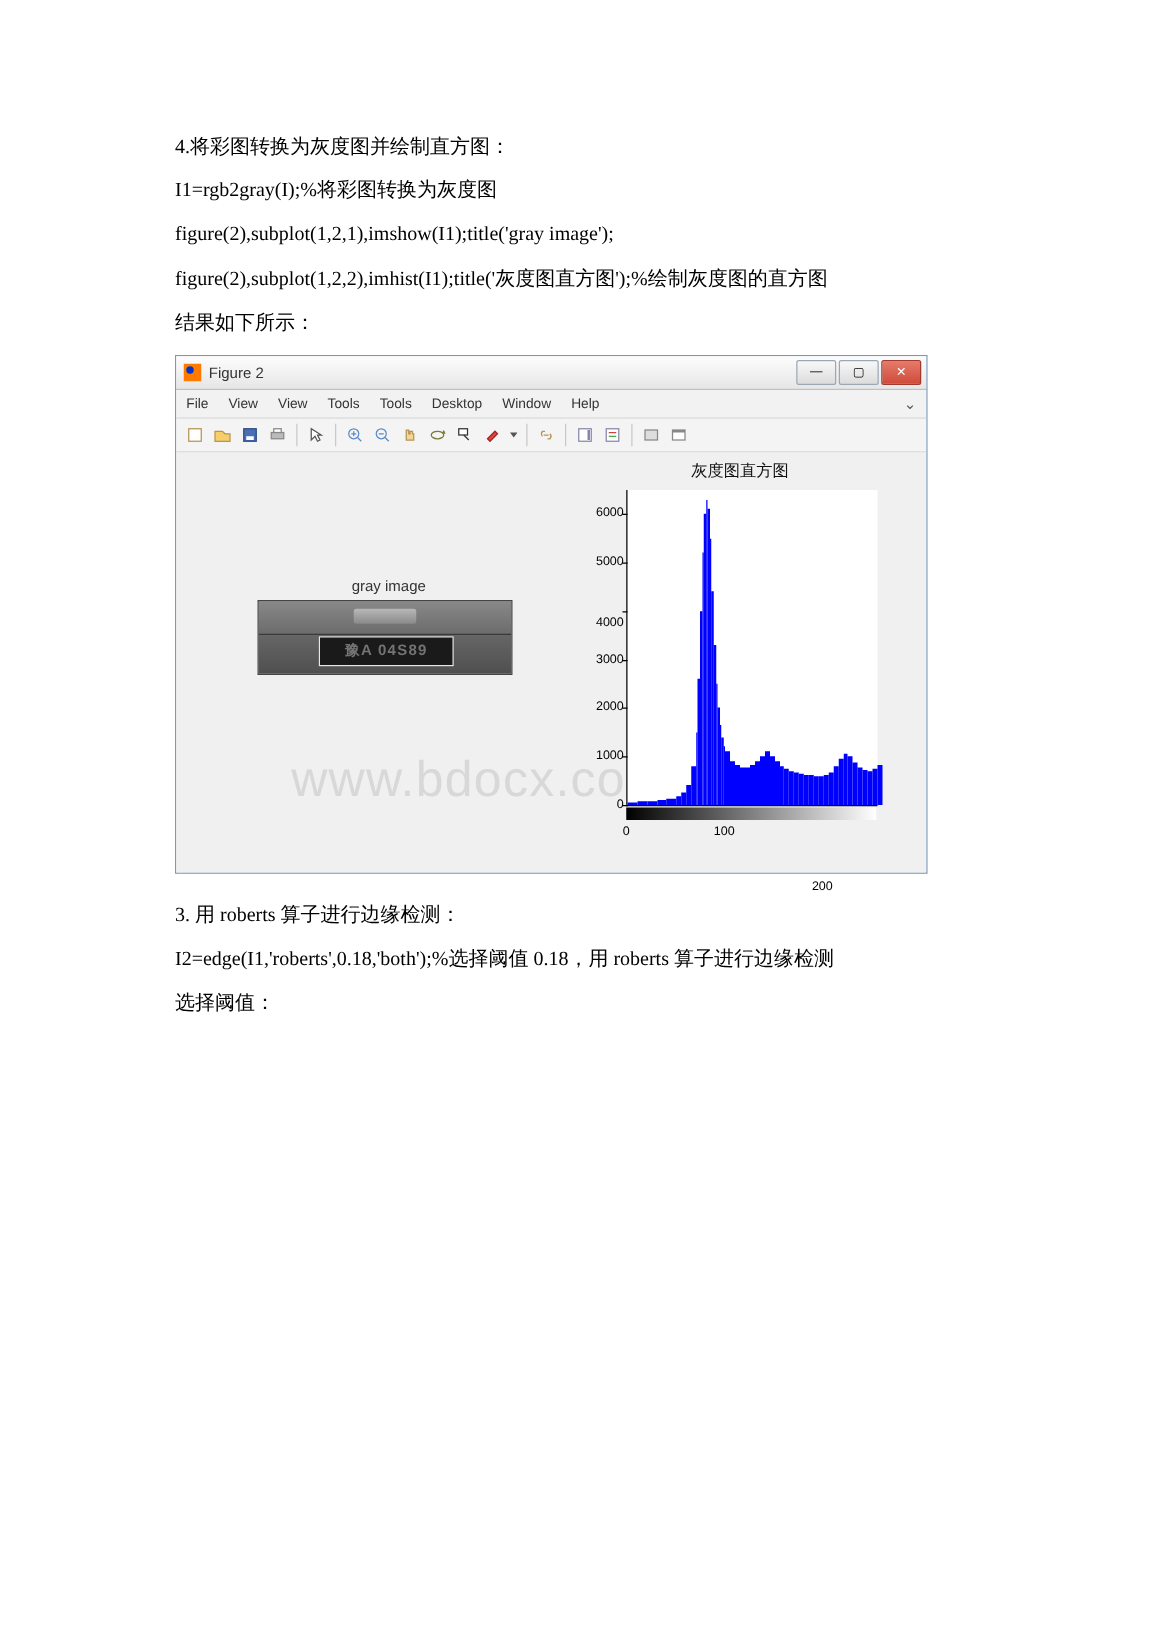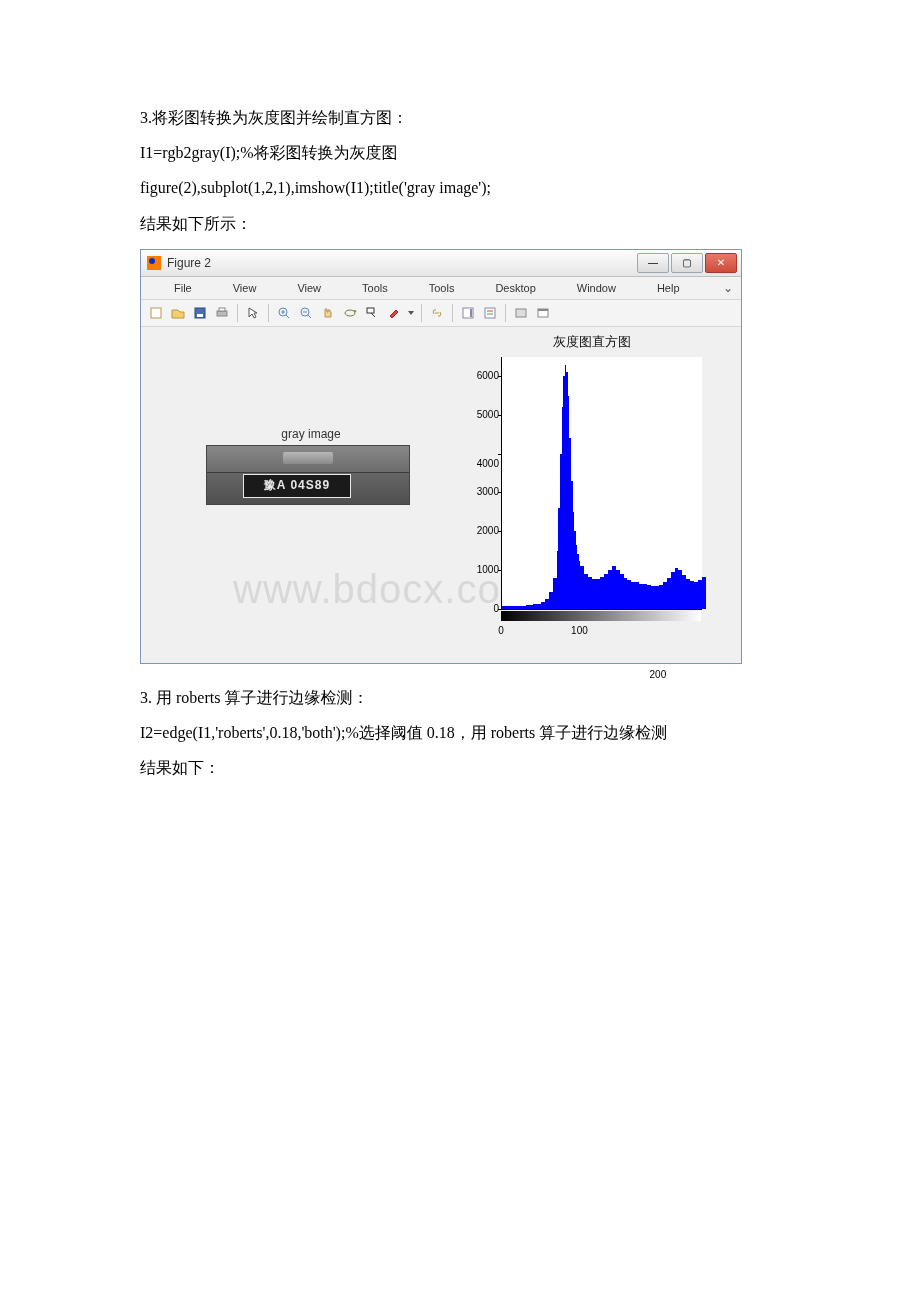--- a/index.html
+++ b/index.html
@@ -90,21 +90,20 @@
     color: #333;
     border-bottom: 1px solid #d6d6d6;
     justify-content: space-between;
   }
   .menubar-left {
     display: flex;
     gap: 16px;
   }
   .menu-item {
     cursor: default;
-    margin-left: 25px;
   }
   .menubar-right {
     font-size: 12px;
     color: #555;
   }
   .toolbar {
     height: 26px;
     background: #f4f4f4;
     display: flex;
     align-items: center;
@@ -159,27 +158,27 @@
   .plate-top::after {
     content:"";
     position:absolute;
     left:76px; top:6px;
     width:50px; height:12px;
     background: linear-gradient(#b8b8b8,#8a8a8a);
     border-radius:2px;
   }
   .plate {
     position: absolute;
-    left: 36px;
+    left: 48px;
     bottom: 6px;
     width: 106px;
     height: 22px;
     background: #1a1a1a;
     border: 1px solid #e8e8e8;
-    color: #e5e5e5;
+    color: #737373;
     font-size: 12px;
     font-weight: bold;
     letter-spacing: 1px;
     display: flex;
     align-items: center;
     justify-content: center;
     font-family: Arial, sans-serif;
   }
   .right-plot {
     position: absolute;
@@ -255,23 +254,24 @@
     font-family: Arial, sans-serif;
     letter-spacing: 1px;
     pointer-events: none;
     white-space: nowrap;
   }
 </style>
 </head>
 <body>
 
 <div class="page">
-  <div class="line">3.将彩图转换为灰度图并绘制直方图：</div>
+  <div class="line">4.将彩图转换为灰度图并绘制直方图：</div>
   <div class="line">I1=rgb2gray(I);%将彩图转换为灰度图</div>
   <div class="line">figure(2),subplot(1,2,1),imshow(I1);title('gray image');</div>
+  <div class="line">figure(2),subplot(1,2,2),imhist(I1);title('灰度图直方图');%绘制灰度图的直方图</div>
   <div class="line">结果如下所示：</div>
 
   <div class="figure-window">
     <div class="titlebar">
       <div class="titlebar-left">
         <div class="fig-icon"></div>
         <div class="win-title">Figure 2</div>
       </div>
       <div class="win-controls">
         <div class="win-btn">—</div>
@@ -491,14 +491,14 @@
               <div class="xtick" style="left: 120.431px;">100</div>
               <div class="xtick" style="left: 198.863px; margin-top: 44px;">200</div>
             </div>
         </div>
       </div>
     </div>
   </div>
 
   <div class="line">3. 用 roberts 算子进行边缘检测：</div>
   <div class="line">I2=edge(I1,'roberts',0.18,'both');%选择阈值 0.18，用 roberts 算子进行边缘检测</div>
-  <div class="line">结果如下：</div>
+  <div class="line">选择阈值：</div>
 </div>
 
 </body></html>

